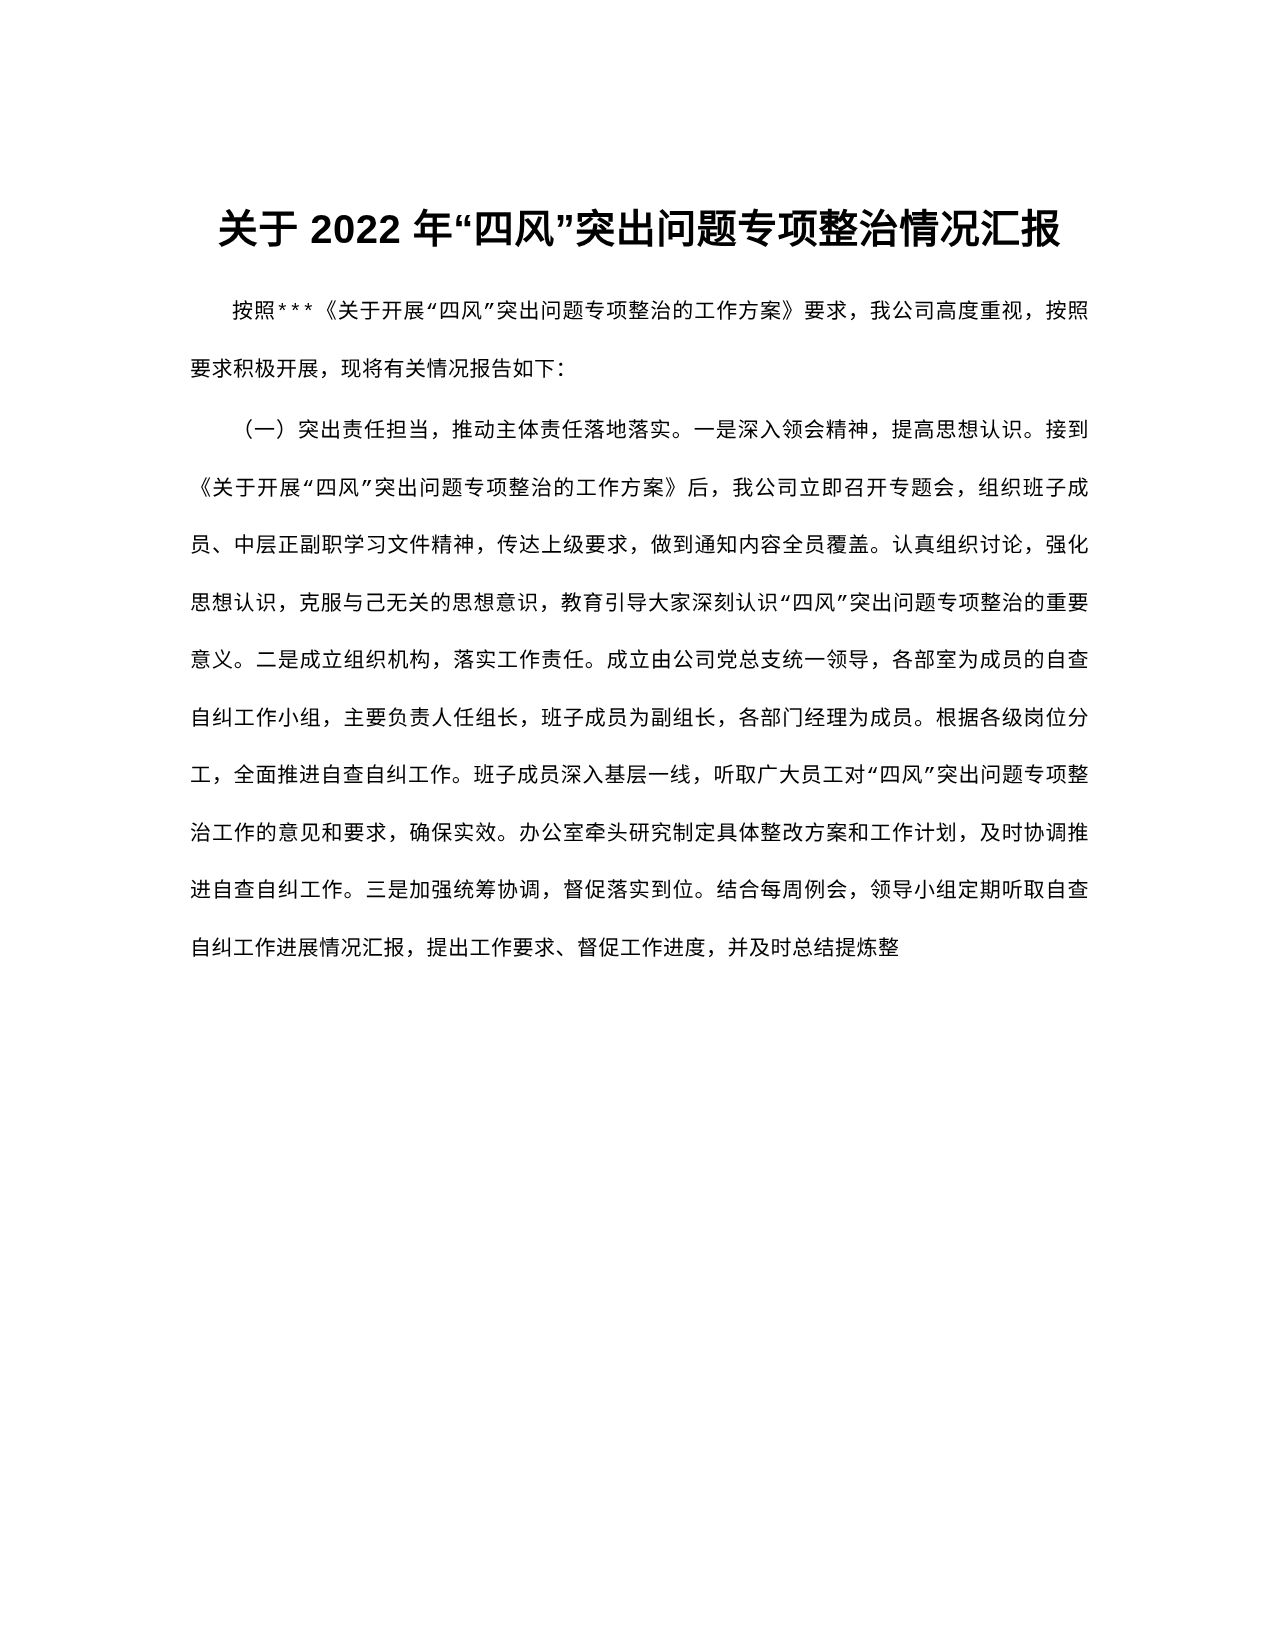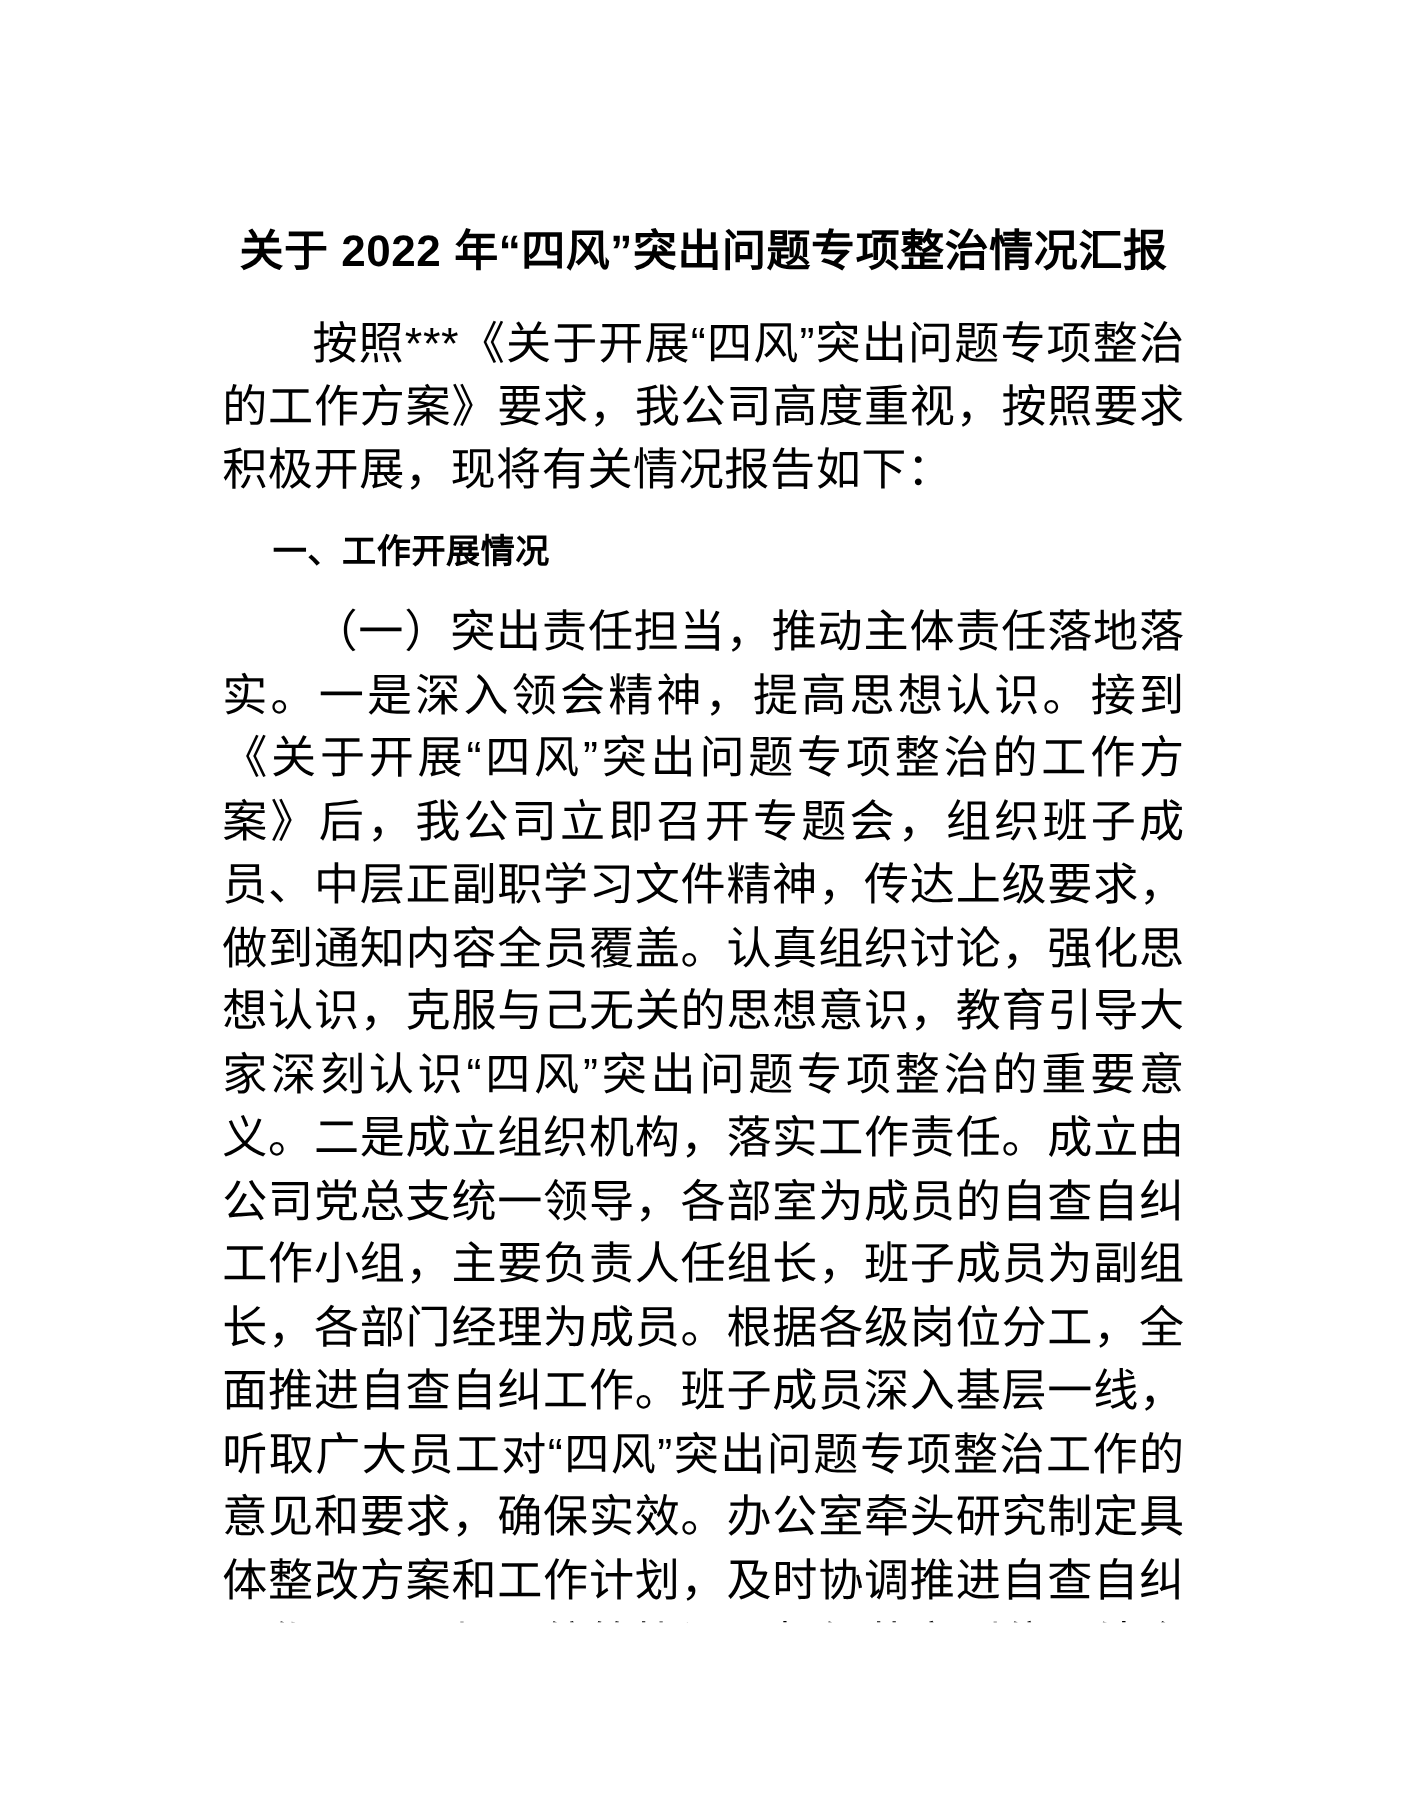--- a/index.html
+++ b/index.html
@@ -21,41 +21,41 @@
   }
   .doc-title {
     margin: 0 auto 22px auto;
     font-size: 40px;
     line-height: 66px;
     font-weight: 700;
     text-align: center;
     letter-spacing: 0.5px;
   }
   .para {
-    margin: 16px;
-    font-size: 41px;
+    margin: 4px;
+    font-size: 21px;
     line-height: 57.5px;
     text-align: justify;
     text-indent: 2em;
     word-break: break-all;
     letter-spacing: 0.5px;
+    font-family: Liberation Mono, monospace;
   }
   .section-heading {
     margin: 0;
     font-size: 31px;
     line-height: 57.5px;
     font-weight: 700;
     text-indent: 2em;
     letter-spacing: 0.5px;
   }
 </style>
 </head>
 <body>
 
 <div class="page">
   <h1 class="doc-title">关于 2022 年“四风”突出问题专项整治情况汇报</h1>
 
   <p class="para">按照***《关于开展“四风”突出问题专项整治的工作方案》要求，我公司高度重视，按照要求积极开展，现将有关情况报告如下：</p>
 
-  <h2 class="section-heading">一、工作开展情况</h2>
 
   <p class="para">（一）突出责任担当，推动主体责任落地落实。一是深入领会精神，提高思想认识。接到《关于开展“四风”突出问题专项整治的工作方案》后，我公司立即召开专题会，组织班子成员、中层正副职学习文件精神，传达上级要求，做到通知内容全员覆盖。认真组织讨论，强化思想认识，克服与己无关的思想意识，教育引导大家深刻认识“四风”突出问题专项整治的重要意义。二是成立组织机构，落实工作责任。成立由公司党总支统一领导，各部室为成员的自查自纠工作小组，主要负责人任组长，班子成员为副组长，各部门经理为成员。根据各级岗位分工，全面推进自查自纠工作。班子成员深入基层一线，听取广大员工对“四风”突出问题专项整治工作的意见和要求，确保实效。办公室牵头研究制定具体整改方案和工作计划，及时协调推进自查自纠工作。三是加强统筹协调，督促落实到位。结合每周例会，领导小组定期听取自查自纠工作进展情况汇报，提出工作要求、督促工作进度，并及时总结提炼整</p>
 </div>
 
 </body></html>

